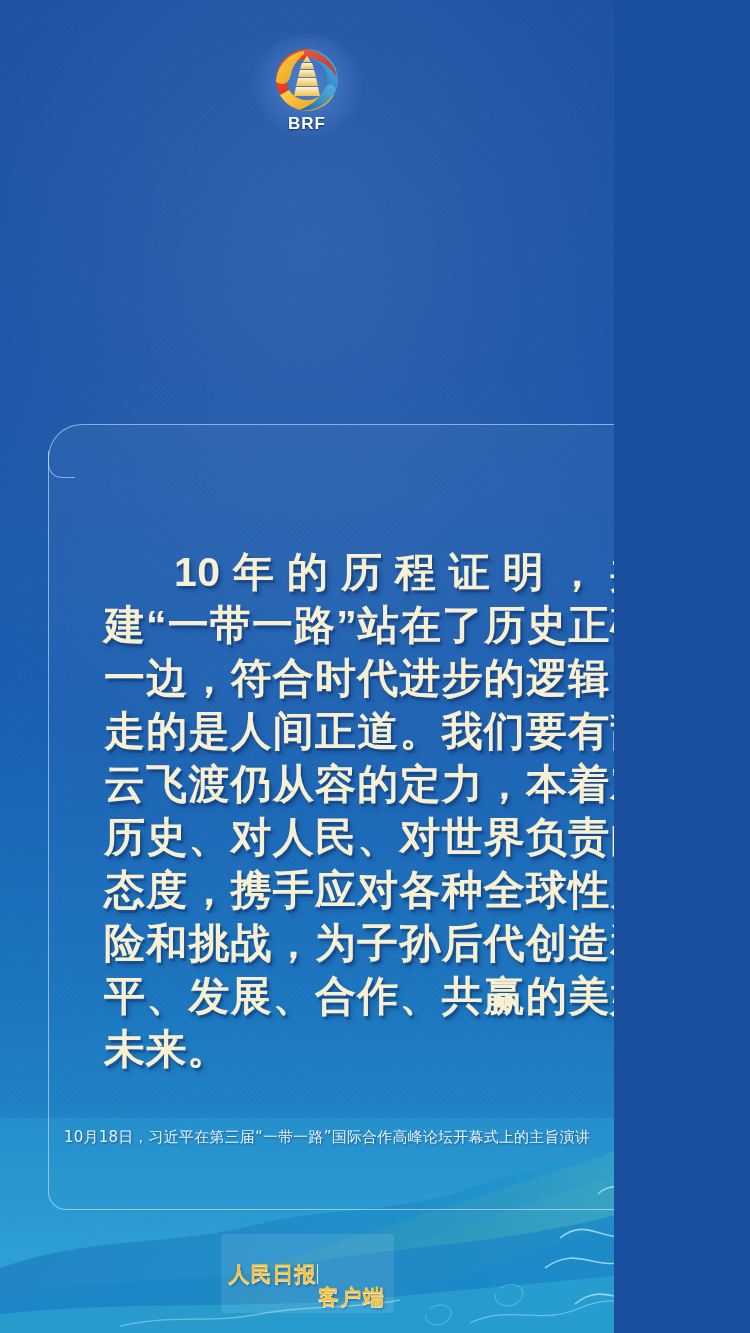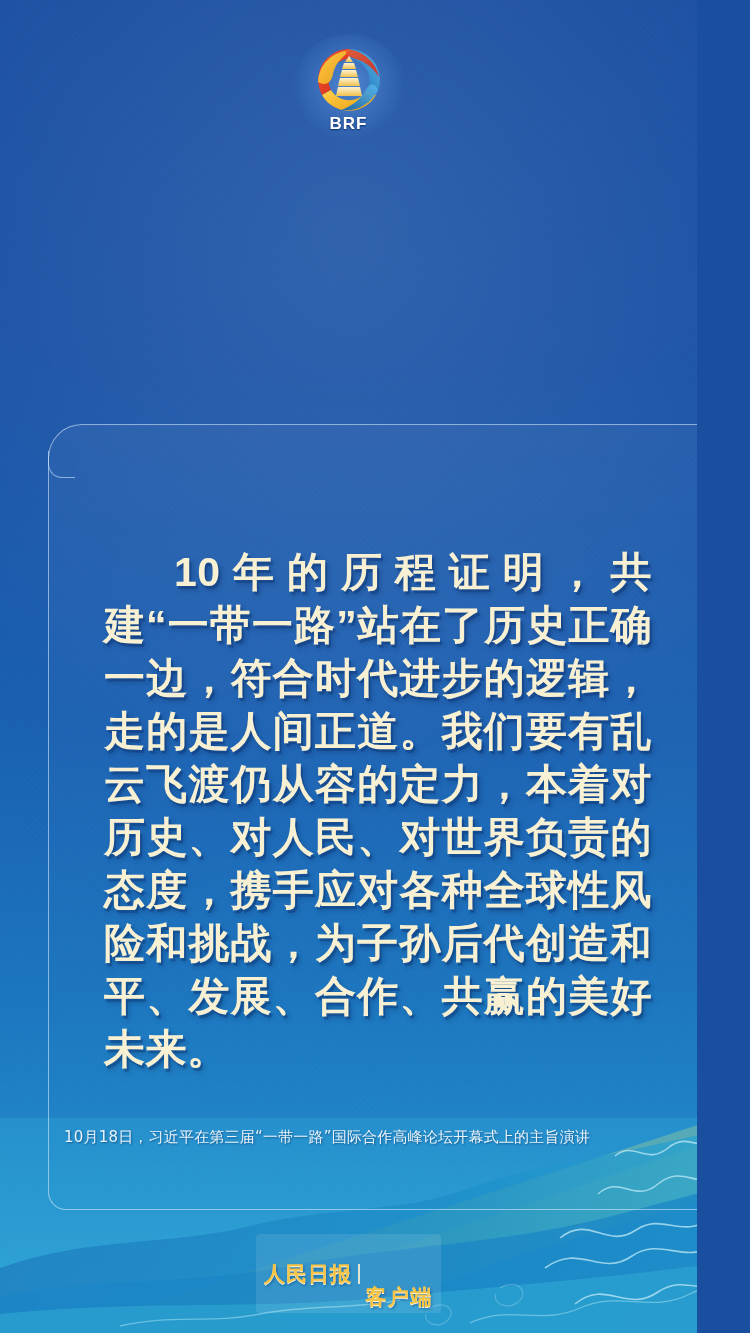--- a/index.html
+++ b/index.html
@@ -2,21 +2,21 @@
 <html><head>
 <meta charset="utf-8">
 <style>
   html,body{margin:0;padding:0;}
   body{
     width:750px;height:1333px;overflow:hidden;
     font-family:"Liberation Sans","DejaVu Sans",sans-serif;
     background:#1a4fa0;
   }
   .poster{
-    position:relative;width:697px;height:1333px;overflow:hidden;
+    position:relative;width:614px;height:1333px;overflow:hidden;
     background:
       linear-gradient(180deg,#1a4ea1 0%,#1a52a6 28%,#1a61b3 55%,#1c77c0 76%,#2289c9 88%,#2e9ed4 100%);
   }
   
   .texture{
     position:absolute;inset:0;pointer-events:none;opacity:.16;
     background-image:
       repeating-linear-gradient(45deg, rgba(255,255,255,.10) 0 1px, rgba(0,0,0,0) 1px 4px),
       repeating-linear-gradient(-45deg, rgba(0,0,0,.10) 0 1px, rgba(0,0,0,0) 1px 4px);
     mix-blend-mode:overlay;
@@ -92,21 +92,21 @@
   }
 
   
   .scenery{position:absolute;left:0;bottom:0;width:750px;height:215px;overflow:hidden;}
 
   
   .brand{
     position:absolute;left:0;right:0;bottom:20px;display:flex;justify-content:center;align-items:center;
   }
   .brand-inner{
-    display:flex;align-items:center;gap:6px;
+    display:flex;align-items:center;
     padding:2px 8px;border-radius:4px;
     background:rgba(255,255,255,.10);
   }
   .brand-a{
     color:#f6c343;font-weight:bold;font-size:21px;letter-spacing:1px;
     font-family:"DejaVu Serif","Liberation Serif",serif;
     text-shadow:0 1px 0 #fff7df, 1px 2px 3px rgba(10,50,110,.55);
   }
   .brand-sep{width:1.5px;height:20px;background:rgba(255,245,215,.85);}
   .brand-b{

